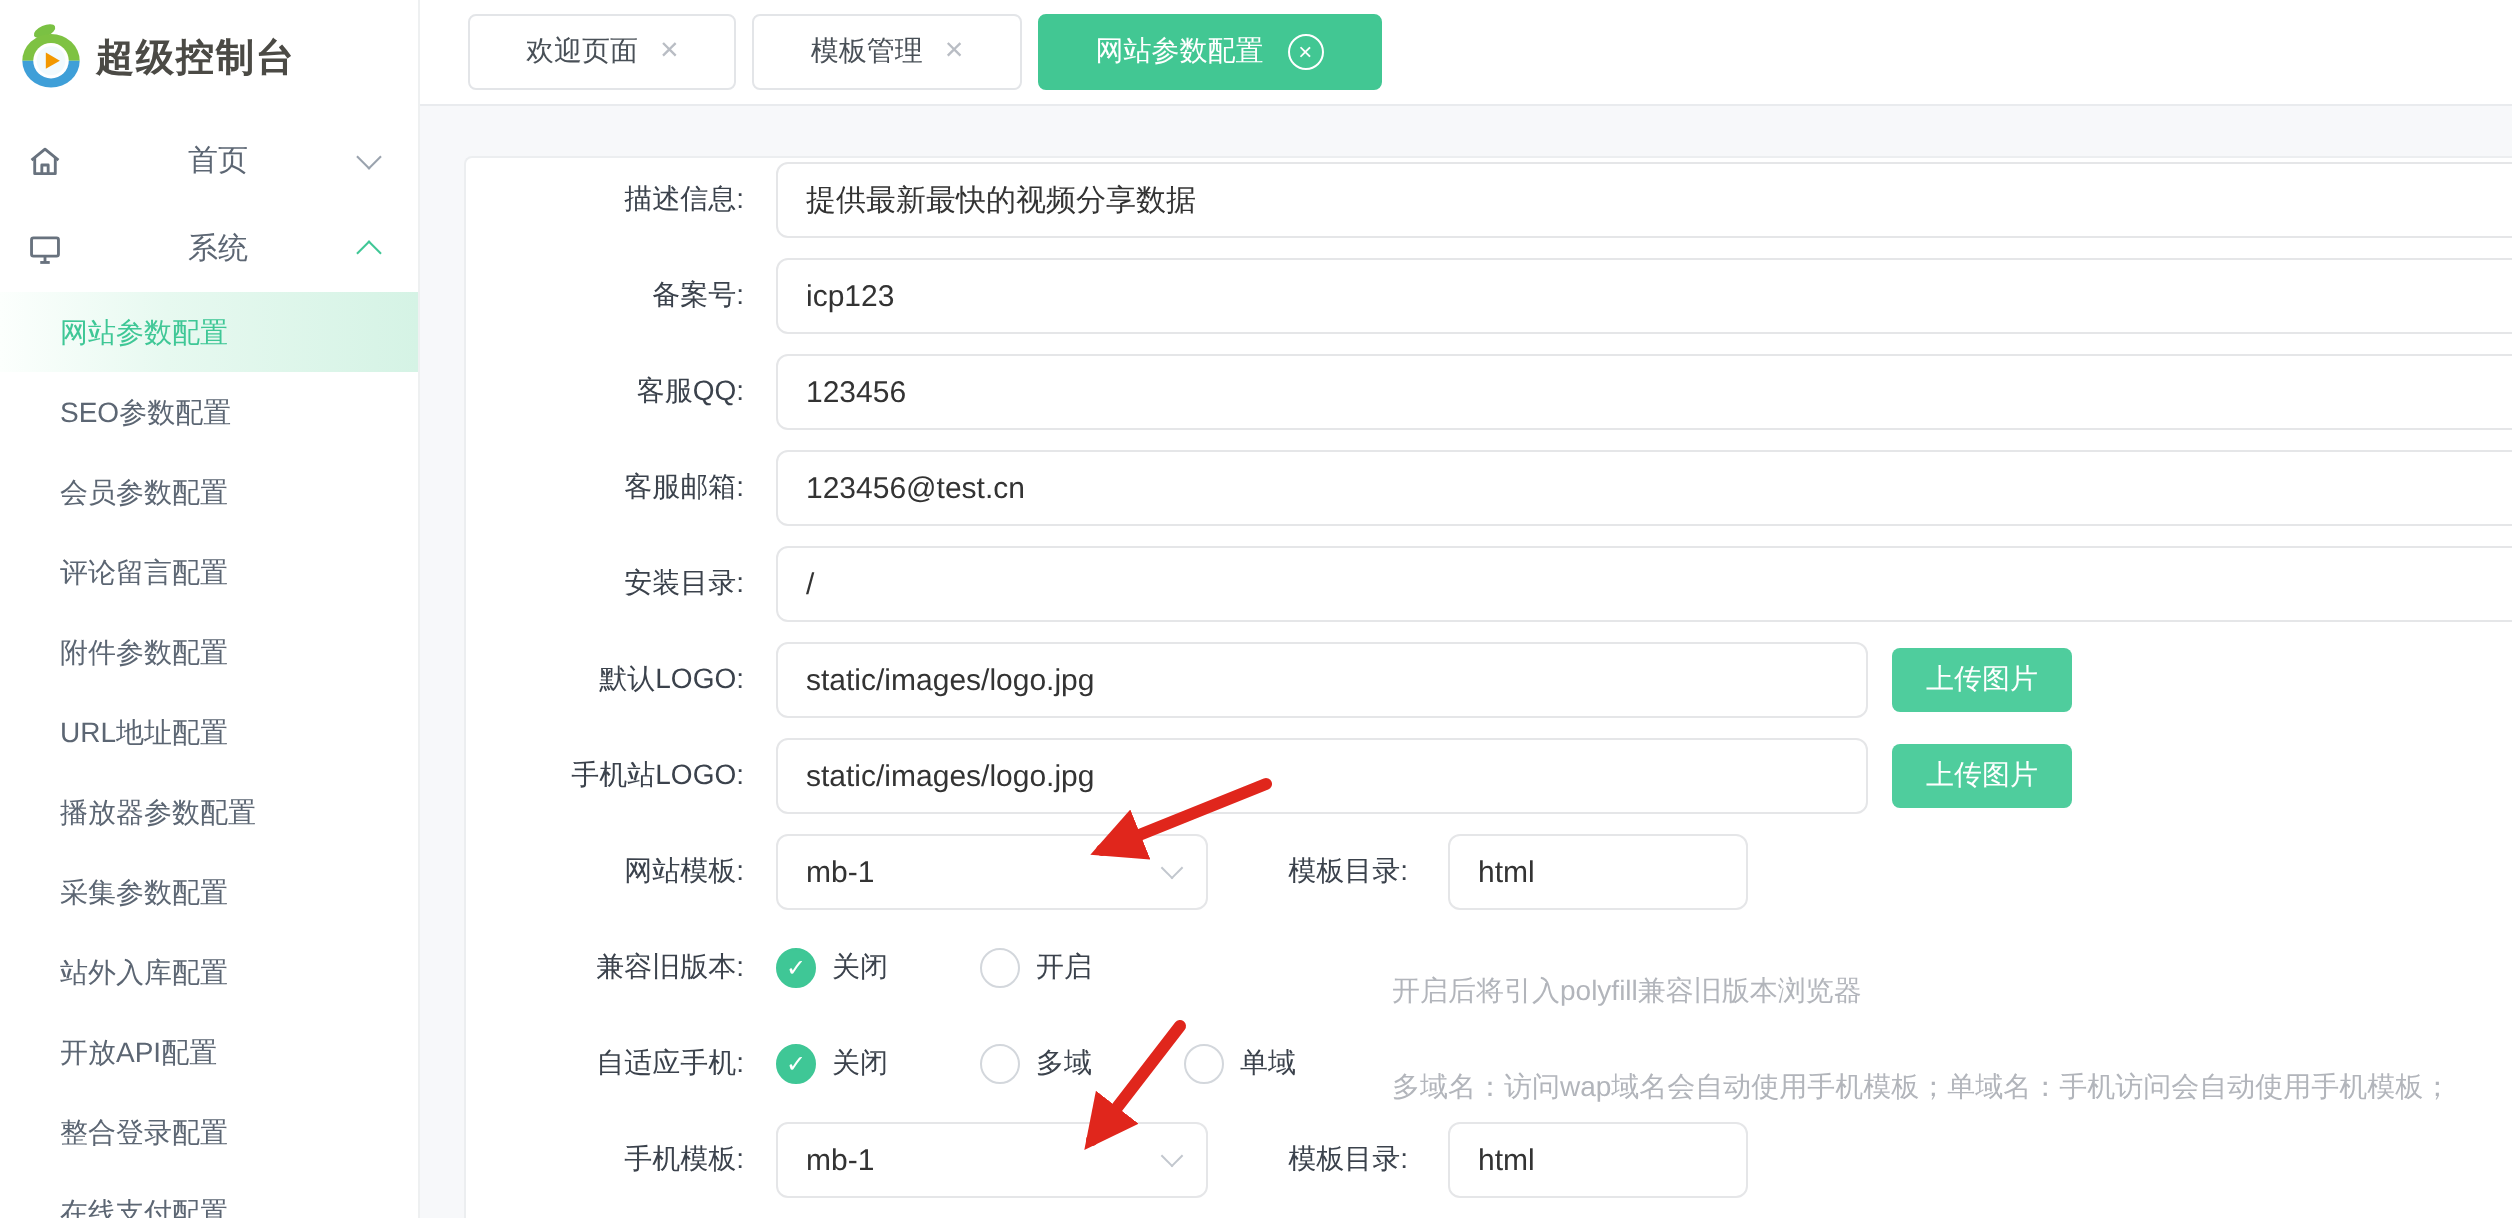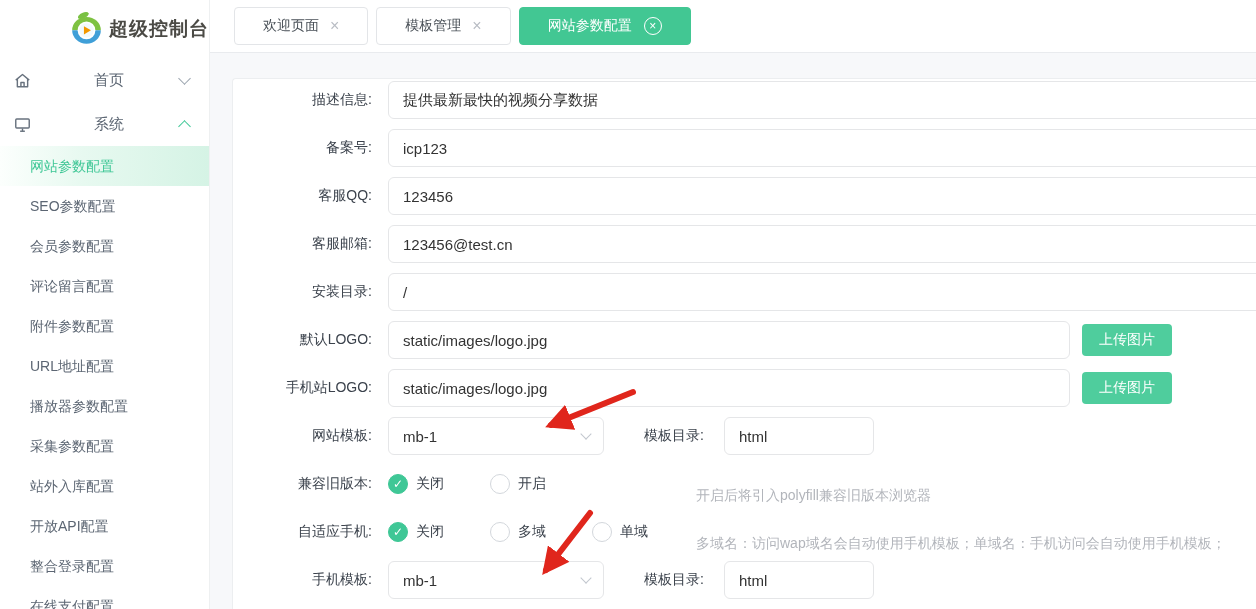--- a/index.html
+++ b/index.html
@@ -3,21 +3,21 @@
 <meta charset="utf-8">
 <style>
   * { box-sizing: border-box; margin: 0; padding: 0; }
   html, body { width: 1256px; height: 609px; overflow: hidden; }
   body { font-family: "Liberation Sans", "DejaVu Sans", sans-serif; background: #fff; position: relative; }
 
   .app { display: flex; width: 1256px; height: 609px; }
 
   
   .sidebar { width: 210px; flex: none; background: #fff; border-right: 1px solid #eef0f1; overflow: hidden; }
-  .brand { height: 57px; display: flex; align-items: center; padding-left: 7px; gap: 4px; justify-content: flex-end; }
+  .brand { height: 57px; display: flex; align-items: center; padding-left: 7px; gap: 4px; }
   .brand-title { font-size: 19px; font-weight: 700; color: #4b4a45; letter-spacing: 1px; }
   .nav-item { height: 44px; display: flex; align-items: center; padding: 0 20px 0 13px; font-size: 15px; color: #5c6673; cursor: pointer; }
   .nav-icon { width: 19px; height: 19px; margin-right: 6px; display: inline-flex; }
   .nav-icon svg { width: 100%; height: 100%; }
   .nav-label { flex: 1; text-align: center; }
   .chev-nav { width: 9px; height: 9px; border-right: 1.5px solid #9aa3ae; border-bottom: 1.5px solid #9aa3ae; transform: rotate(45deg); margin-top: -4px; }
   .chev-nav.up { border-color: #3fc796; transform: rotate(-135deg); margin-top: 4px; }
   .sub-item { height: 40px; line-height: 40px; padding-left: 30px; font-size: 14px; color: #5c6673; cursor: pointer; white-space: nowrap; }
   .sub-item.active { background: linear-gradient(90deg, #fcfffd 0%, #e7f9f0 40%, #d5f3e5 100%); color: #3fc796; }
 
@@ -30,21 +30,21 @@
   .tab.active .tab-close.circled { width: 18px; height: 18px; border: 1.5px solid #fff; border-radius: 50%; color: #fff; font-size: 12px; display: inline-flex; align-items: center; justify-content: center; margin-left: 12px; padding-bottom: 1px; }
 
   .content { flex: 1; background: #f7f8fa; padding: 25px 0 0 22px; display: flex; min-height: 0; justify-content: center; }
   .panel { flex: 1; background: #fff; border-top: 1px solid #eceef0; border-left: 1px solid #eceef0; border-top-left-radius: 4px; padding-top: 2px; overflow: hidden; position: relative; }
 
   
   .form-row { display: flex; align-items: center; height: 38px; margin-bottom: 10px; position: relative; }
   .form-label { width: 139px; flex: none; text-align: right; font-size: 14px; font-weight: 500; color: #3b424c; white-space: nowrap; }
   .input { height: 38px; border: 1px solid #e5e6e8; border-radius: 6px; font-size: 15px; color: #333; padding: 0 14px; outline: none; background: #fff; font-family: inherit; }
   .input.wide { flex: 1; margin-left: 16px; margin-right: -14px; }
-  .input.logo { width: 682px; margin-left: 16px; flex: none; }
+  .input.logo { width: 546px; margin-left: 16px; flex: none; }
   .input.small { width: 150px; margin-left: 20px; flex: none; }
   .upload-btn { margin-left: 12px; height: 32px; padding: 0 17px; background: #4fcd9d; color: #fff; border: none; border-radius: 4px; font-size: 14px; cursor: pointer; font-family: inherit; }
   .select { width: 216px; height: 38px; margin-left: 16px; flex: none; border: 1px solid #e5e6e8; border-radius: 6px; display: flex; align-items: center; justify-content: space-between; padding: 0 13px 0 14px; font-size: 15px; color: #333; cursor: pointer; background: #fff; }
   .chev { width: 8px; height: 8px; border-right: 1.5px solid #c2c7ce; border-bottom: 1.5px solid #c2c7ce; transform: rotate(45deg); margin-top: -4px; flex: none; }
   .extra-label { width: 68px; flex: none; margin-left: 32px; text-align: right; font-size: 14px; font-weight: 500; color: #3b424c; white-space: nowrap; }
   .radio-group { display: flex; align-items: center; margin-left: 16px; }
   .radio { display: flex; align-items: center; margin-right: 46px; cursor: pointer; }
   .circle { width: 20px; height: 20px; border-radius: 50%; border: 1px solid #d3d7dc; background: #fff; flex: none; display: flex; align-items: center; justify-content: center; font-size: 12px; font-weight: 700; color: #fff; }
   .circle.checked { background: #3fc796; border-color: #3fc796; }
   .radio-label { margin-left: 8px; font-size: 14px; color: #3b424c; }

